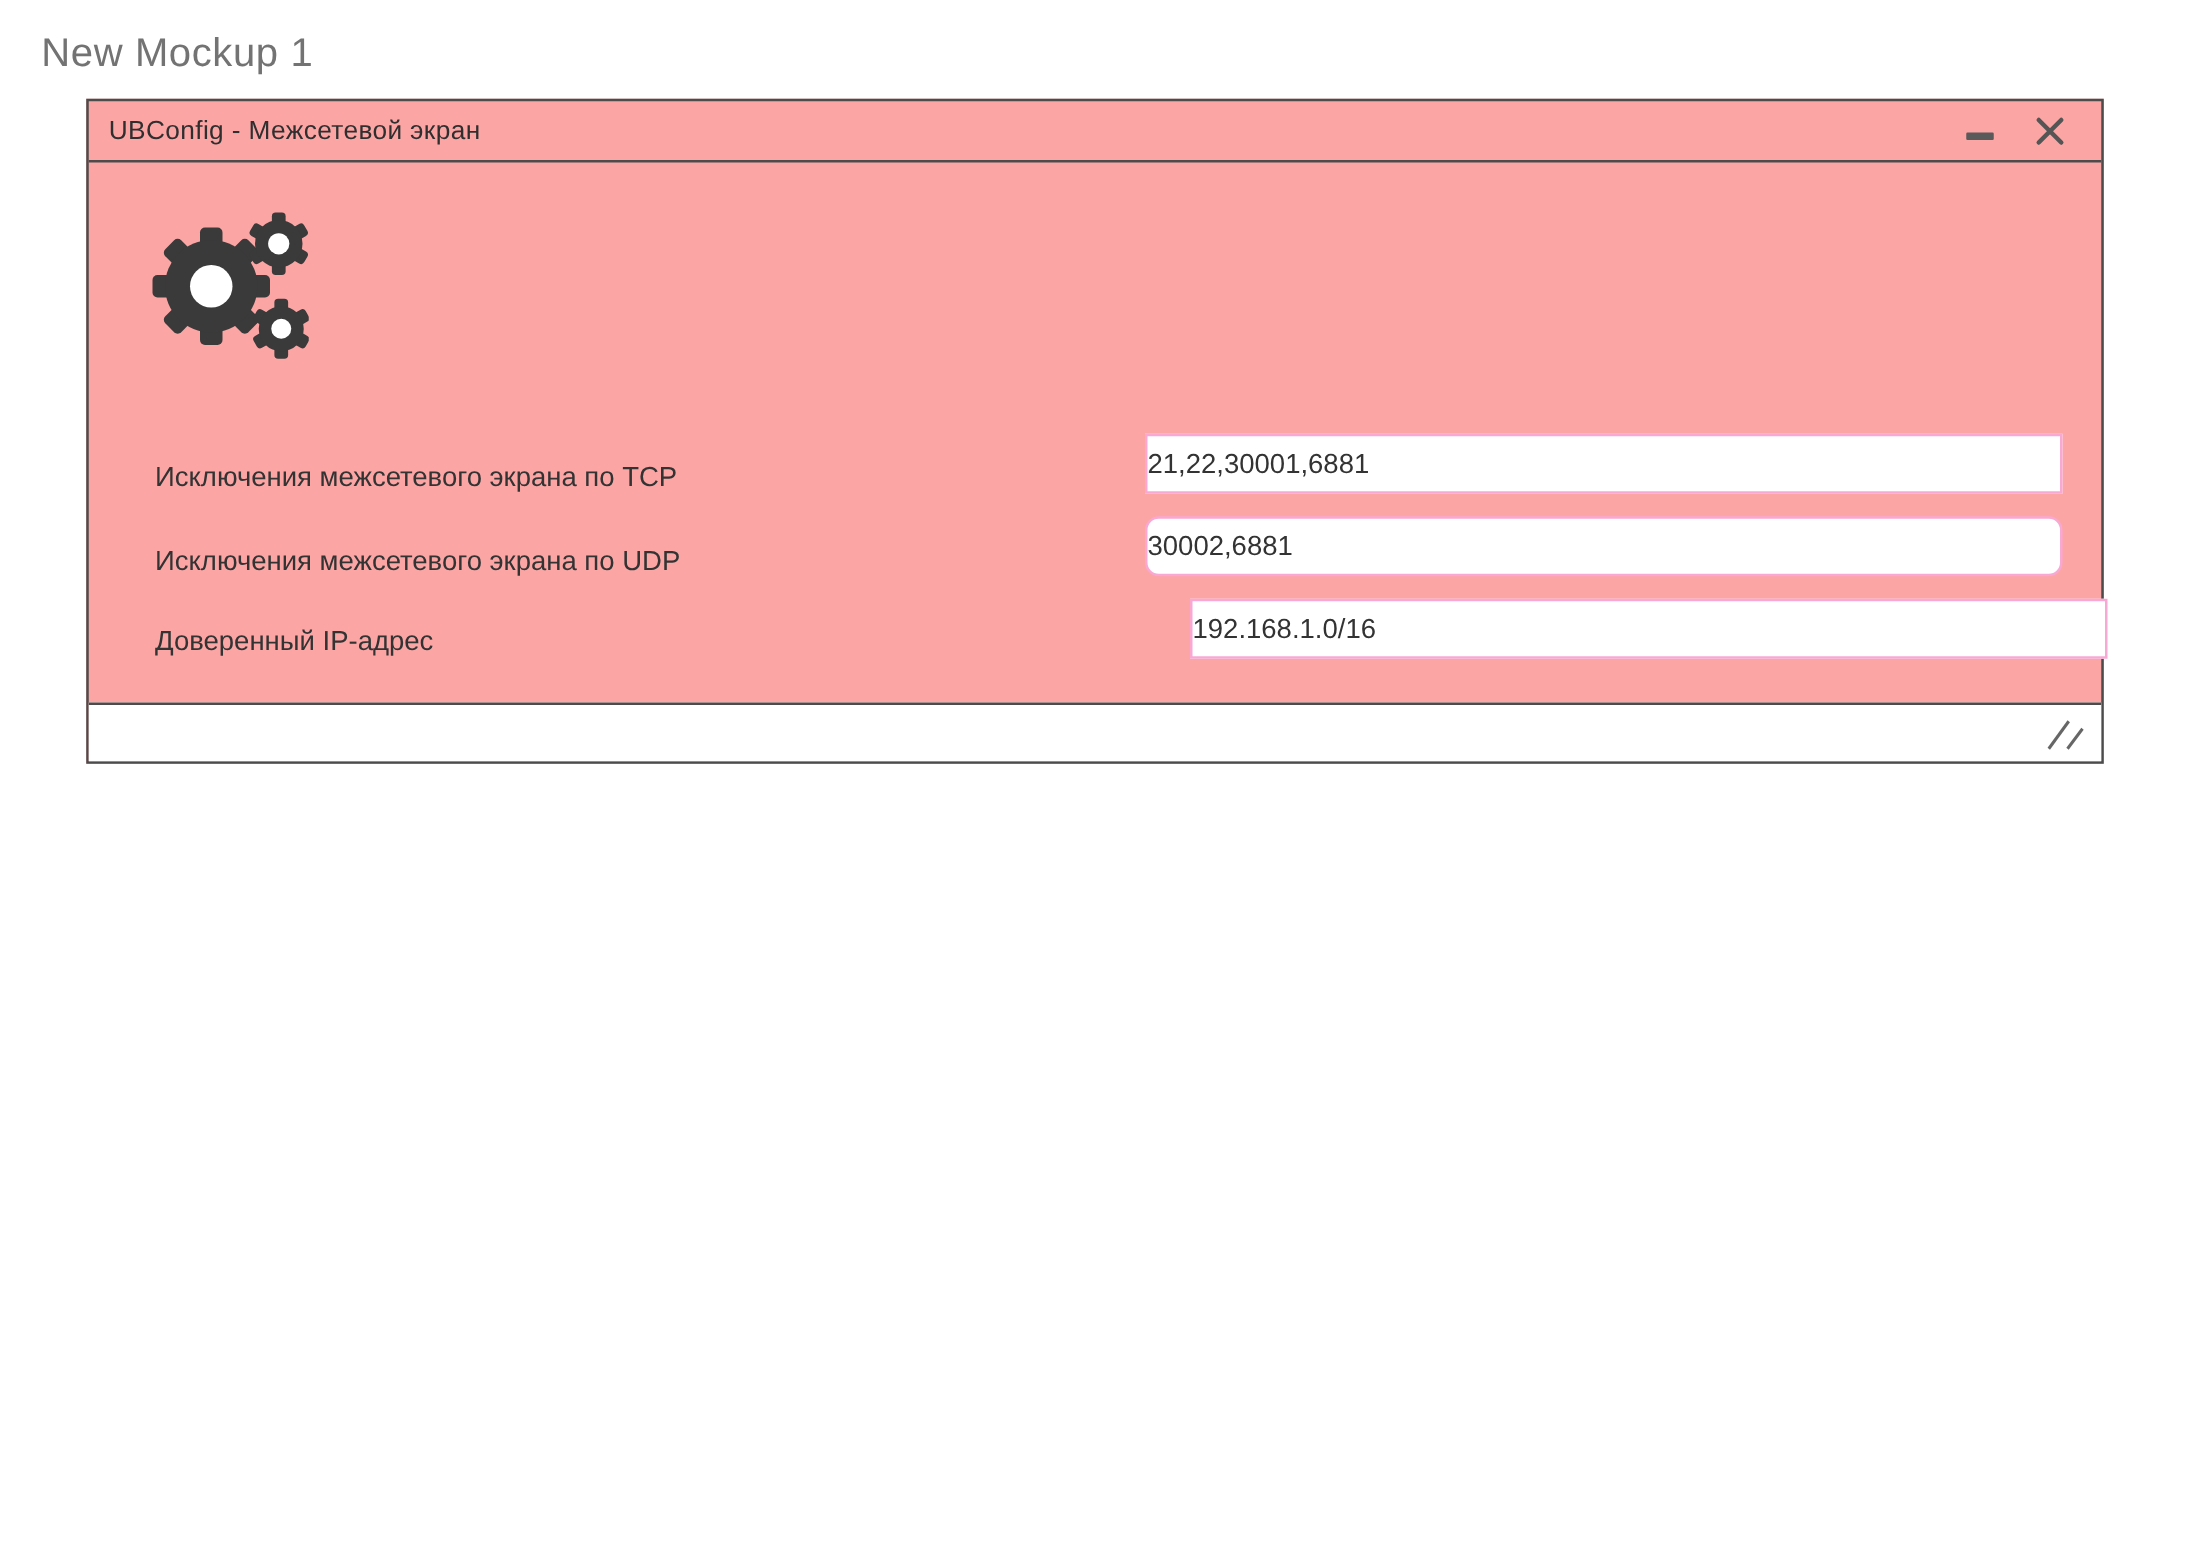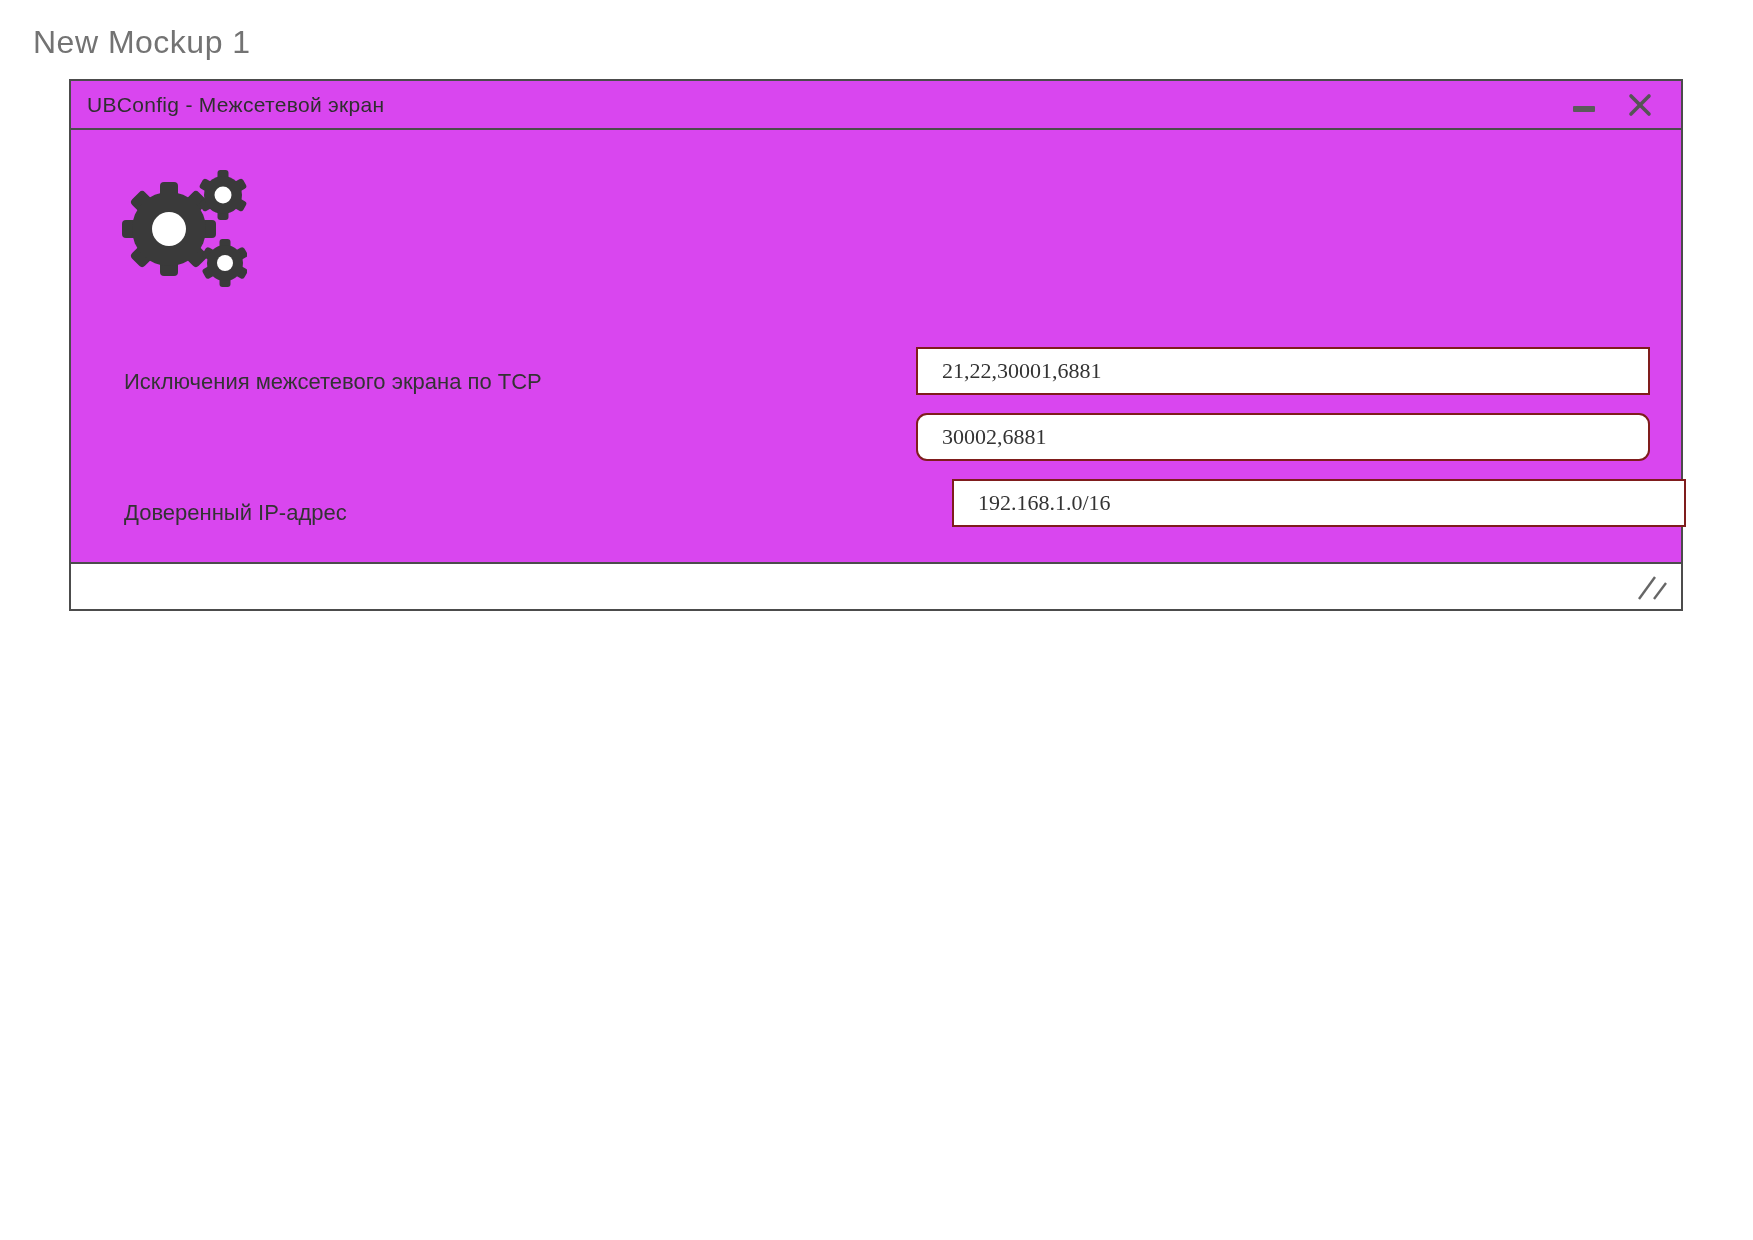--- a/index.html
+++ b/index.html
@@ -11,21 +11,21 @@
   }
   .page-heading {
     position: absolute; left: 33px; top: 24px;
     font-size: 32px; font-weight: normal; color: #737373;
     letter-spacing: 0.5px;
   }
   .mock-window {
     position: absolute; left: 69px; top: 79px;
     width: 1614px; height: 532px;
     border: 2px solid #4c4c4c;
-    background: #d946ef;
+    background: #fca5a5;
   }
   .titlebar {
     position: absolute; left: 0; top: 0; right: 0;
     height: 49px;
     border-bottom: 2px solid #4c4c4c;
     display: flex; align-items: center;
     padding: 0 16px;
   }
   .titlebar-title {
     font-size: 21px; color: #2f2f2f;
@@ -45,25 +45,25 @@
   }
   .field-label {
     position: absolute; left: 53px;
     font-size: 22px; color: #333333;
     white-space: nowrap;
     margin-top: 12px;
   }
   .field-input {
     position: absolute; left: 845px;
     width: 734px; height: 48px;
-    border: 2px solid #7f1d1d;
+    border: 2px solid #f9a8d4;
     background: #ffffff;
-    font-family: Liberation Serif, serif;
+    font-family: Liberation Sans, sans-serif;
     font-size: 22px; color: #333333;
-    padding: 0 24px;
+    padding: 0 0;
     outline: none;
   }
   .lbl-1 { top: 276px; } .inp-1 { top: 266px; }
   .lbl-2 { top: 343px; } .inp-2 { top: 332px; border-radius: 11px; }
   .lbl-3 { top: 407px; } .inp-3 { top: 398px; margin-left: 36px; }
   .statusbar {
     position: absolute; left: 0; right: 0; bottom: 0;
     height: 47px;
     border-top: 2px solid #4c4c4c;
     background: #ffffff;
@@ -134,20 +134,21 @@
         <circle cx="0" cy="0" r="18"></circle>
         <circle cx="0" cy="0" r="8" fill="#ffffff"></circle>
       </g>
     </g>
   </svg>
 
 
   <div class="field-label lbl-1">Исключения межсетевого экрана по TCP</div>
   <input class="field-input inp-1" type="text" value="21,22,30001,6881" style="">
 
+  <div class="field-label lbl-2">Исключения межсетевого экрана по UDP</div>
   <input class="field-input inp-2" type="text" value="30002,6881" style="">
 
   <div class="field-label lbl-3">Доверенный IP-адрес</div>
   <input class="field-input inp-3" type="text" value="192.168.1.0/16" style="">
 
   <div class="statusbar">
     <svg class="resize-grip" viewBox="0 0 32 26">
       <line x1="2" y1="24" x2="18" y2="2" stroke="#666666" stroke-width="2.4"></line>
       <line x1="17" y1="24" x2="29" y2="8" stroke="#666666" stroke-width="2.4"></line>
     </svg>

